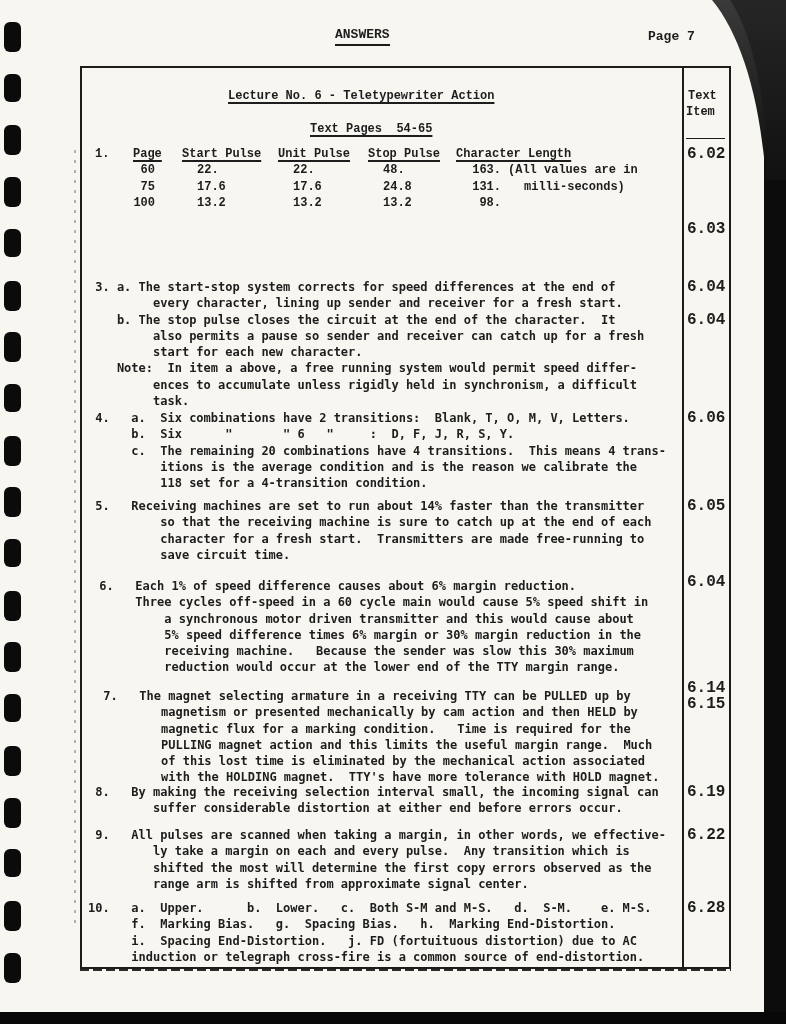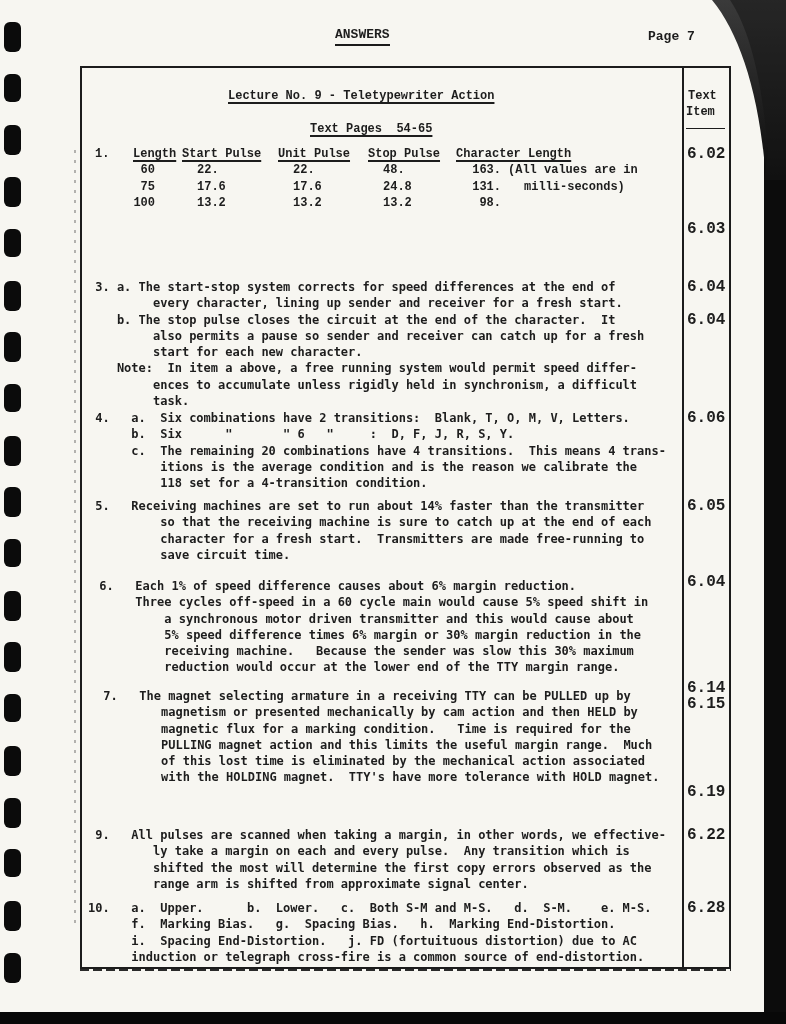--- a/index.html
+++ b/index.html
@@ -64,28 +64,28 @@
     </div>
   <div class="left-specks"></div>
 
   <span class="t hd ub" style="left:335px;top:27px">ANSWERS</span>
   <span class="t hd" style="left:648px;top:29px">Page 7</span>
 
   <div class="doc-box"></div>
   <div class="rough-bottom"></div>
   <div class="divider"></div>
 
-  <span class="t u" style="left:228px;top:88px">Lecture No. 9 - Teletypewriter Action</span>
+  <span class="t u" style="left:228px;top:88px">Lecture No. 6 - Teletypewriter Action</span>
   <span class="t u" style="left:310px;top:121px">Text Pages  54-65</span>
   <span class="t" style="left:688px;top:88px">Text</span>
-  <span class="t" style="left:686px;top:104px;border-bottom:1.5px solid #1c1c1c;padding-right:10px;padding-bottom:8px">Item</span>
+  <span class="t" style="left:686px;top:104px;border-bottom:1.5px solid #1c1c1c;padding-right:10px;padding-bottom:18px">Item</span>
 
   <div style="position:absolute;left:80px;top:146px;width:600px;height:70px">
     <span class="c" style="left:15px;top:0">1.</span>
-    <span class="c u" style="left:53px;top:0">Length</span>
+    <span class="c u" style="left:53px;top:0">Page</span>
     <span class="c u" style="left:102px;top:0">Start Pulse</span>
     <span class="c u" style="left:198px;top:0">Unit Pulse</span>
     <span class="c u" style="left:288px;top:0">Stop Pulse</span>
     <span class="c u" style="left:376px;top:0">Character Length</span>
 
     <span class="c ra" style="left:45px;top:16px;width:30px">60</span>
     <span class="c" style="left:117px;top:16px">22.</span>
     <span class="c" style="left:213px;top:16px">22.</span>
     <span class="c" style="left:303px;top:16px">48.</span>
     <span class="c ra" style="left:385px;top:16px;width:36px">163.</span>
@@ -127,20 +127,22 @@
           a synchronous motor driven transmitter and this would cause about
           5% speed difference times 6% margin or 30% margin reduction in the
           receiving machine.   Because the sender was slow this 30% maximum
           reduction would occur at the lower end of the TTY margin range.</pre>
   <pre class="t" style="left:88px;top:680px;margin:8px"> 7.   The magnet selecting armature in a receiving TTY can be PULLED up by
          magnetism or presented mechanically by cam action and then HELD by
          magnetic flux for a marking condition.   Time is required for the
          PULLING magnet action and this limits the useful margin range.  Much
          of this lost time is eliminated by the mechanical action associated
          with the HOLDING magnet.  TTY's have more tolerance with HOLD magnet.</pre>
+  <pre class="t" style="left:88px;top:784px;margin:0"> 8.   By making the receiving selection interval small, the incoming signal can
+         suffer considerable distortion at either end before errors occur.</pre>
   <pre class="t" style="left:88px;top:827px;margin:0"> 9.   All pulses are scanned when taking a margin, in other words, we effective-
          ly take a margin on each and every pulse.  Any transition which is
          shifted the most will determine the first copy errors observed as the
          range arm is shifted from approximate signal center.</pre>
   <pre class="t" style="left:88px;top:900px;margin:0">10.   a.  Upper.      b.  Lower.   c.  Both S-M and M-S.   d.  S-M.    e. M-S.
       f.  Marking Bias.   g.  Spacing Bias.   h.  Marking End-Distortion.
       i.  Spacing End-Distortion.   j. FD (fortuituous distortion) due to AC
       induction or telegraph cross-fire is a common source of end-distortion.</pre>
 
   <span class="item-ref" style="top:146px">6.02</span>

